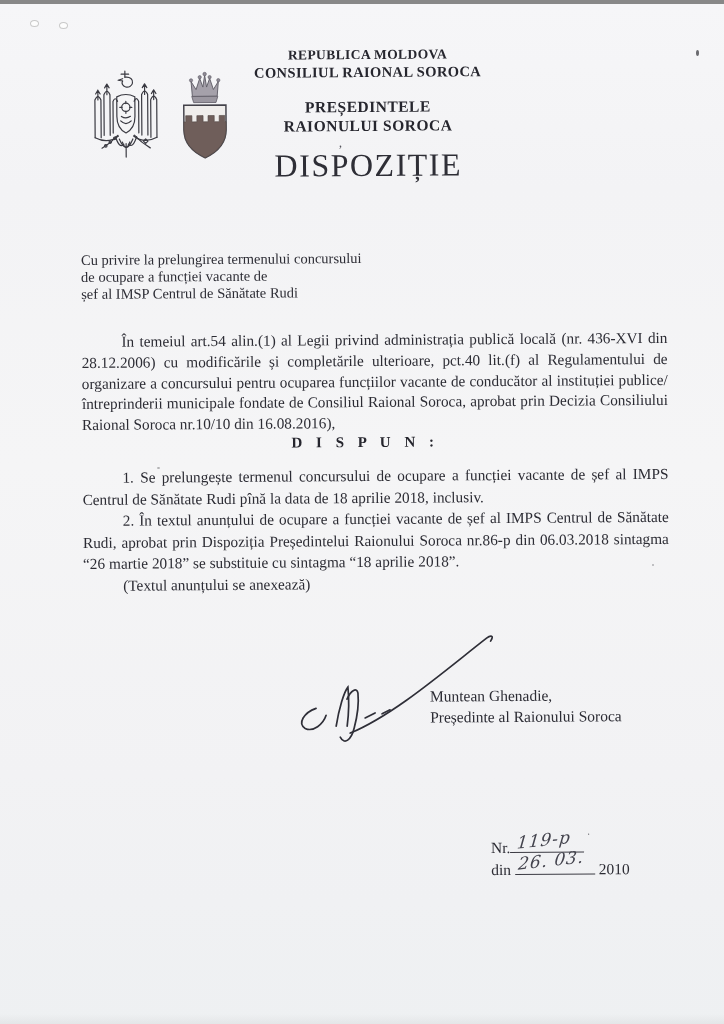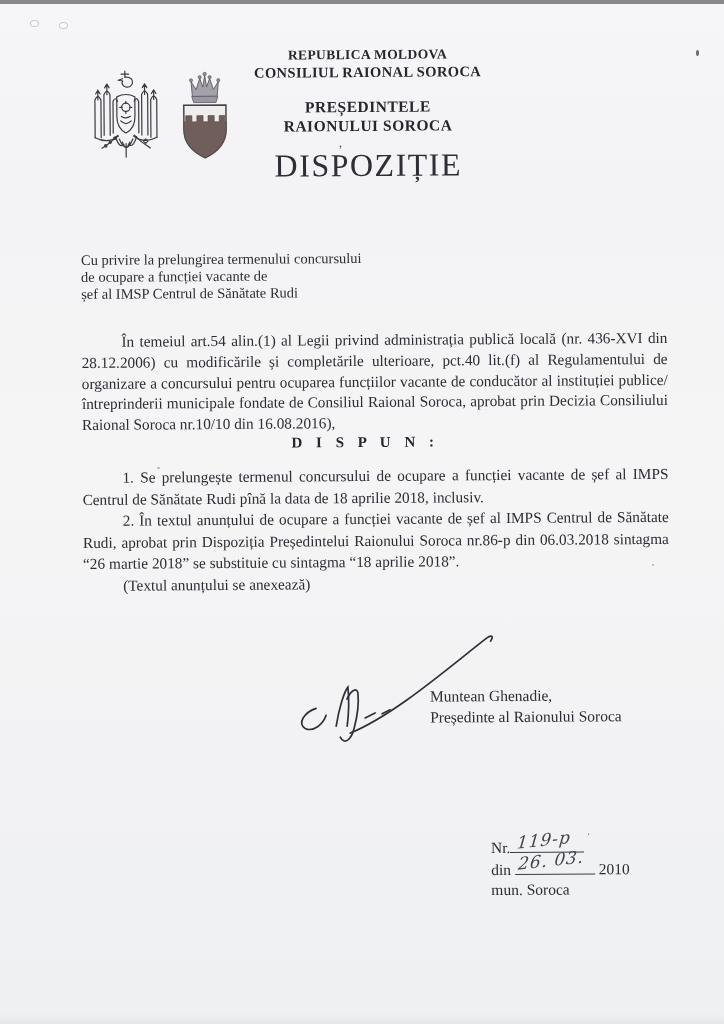--- a/index.html
+++ b/index.html
@@ -169,21 +169,20 @@
       <div>Președinte al Raionului Soroca</div>
     </div>
 
     <div class="footer">
       <div class="frow">
         <span>Nr.</span><span class="uline u-nr"><span class="hand">119-p</span></span>
       </div>
       <div class="frow">
         <span>din</span> <span class="uline u-din"><span class="hand" style="left:2px;">26. 03.</span></span> <span>2010</span>
       </div>
-      <div class="frow">mun. Soroca</div>
     </div>
 
     <span class="apostrophe-mark" style="left:340px;top:138px;">’</span>
     <span class="apostrophe-mark" style="left:584px;top:826px;font-size:10px;">·</span>
   </div>
 
   <div class="scan-edge-left"></div>
   <div class="scan-shadow-bottom"></div>
   <div class="punch-hole" style="left:30px;top:16px;"></div>
   <div class="punch-hole" style="left:59px;top:18px;"></div>

